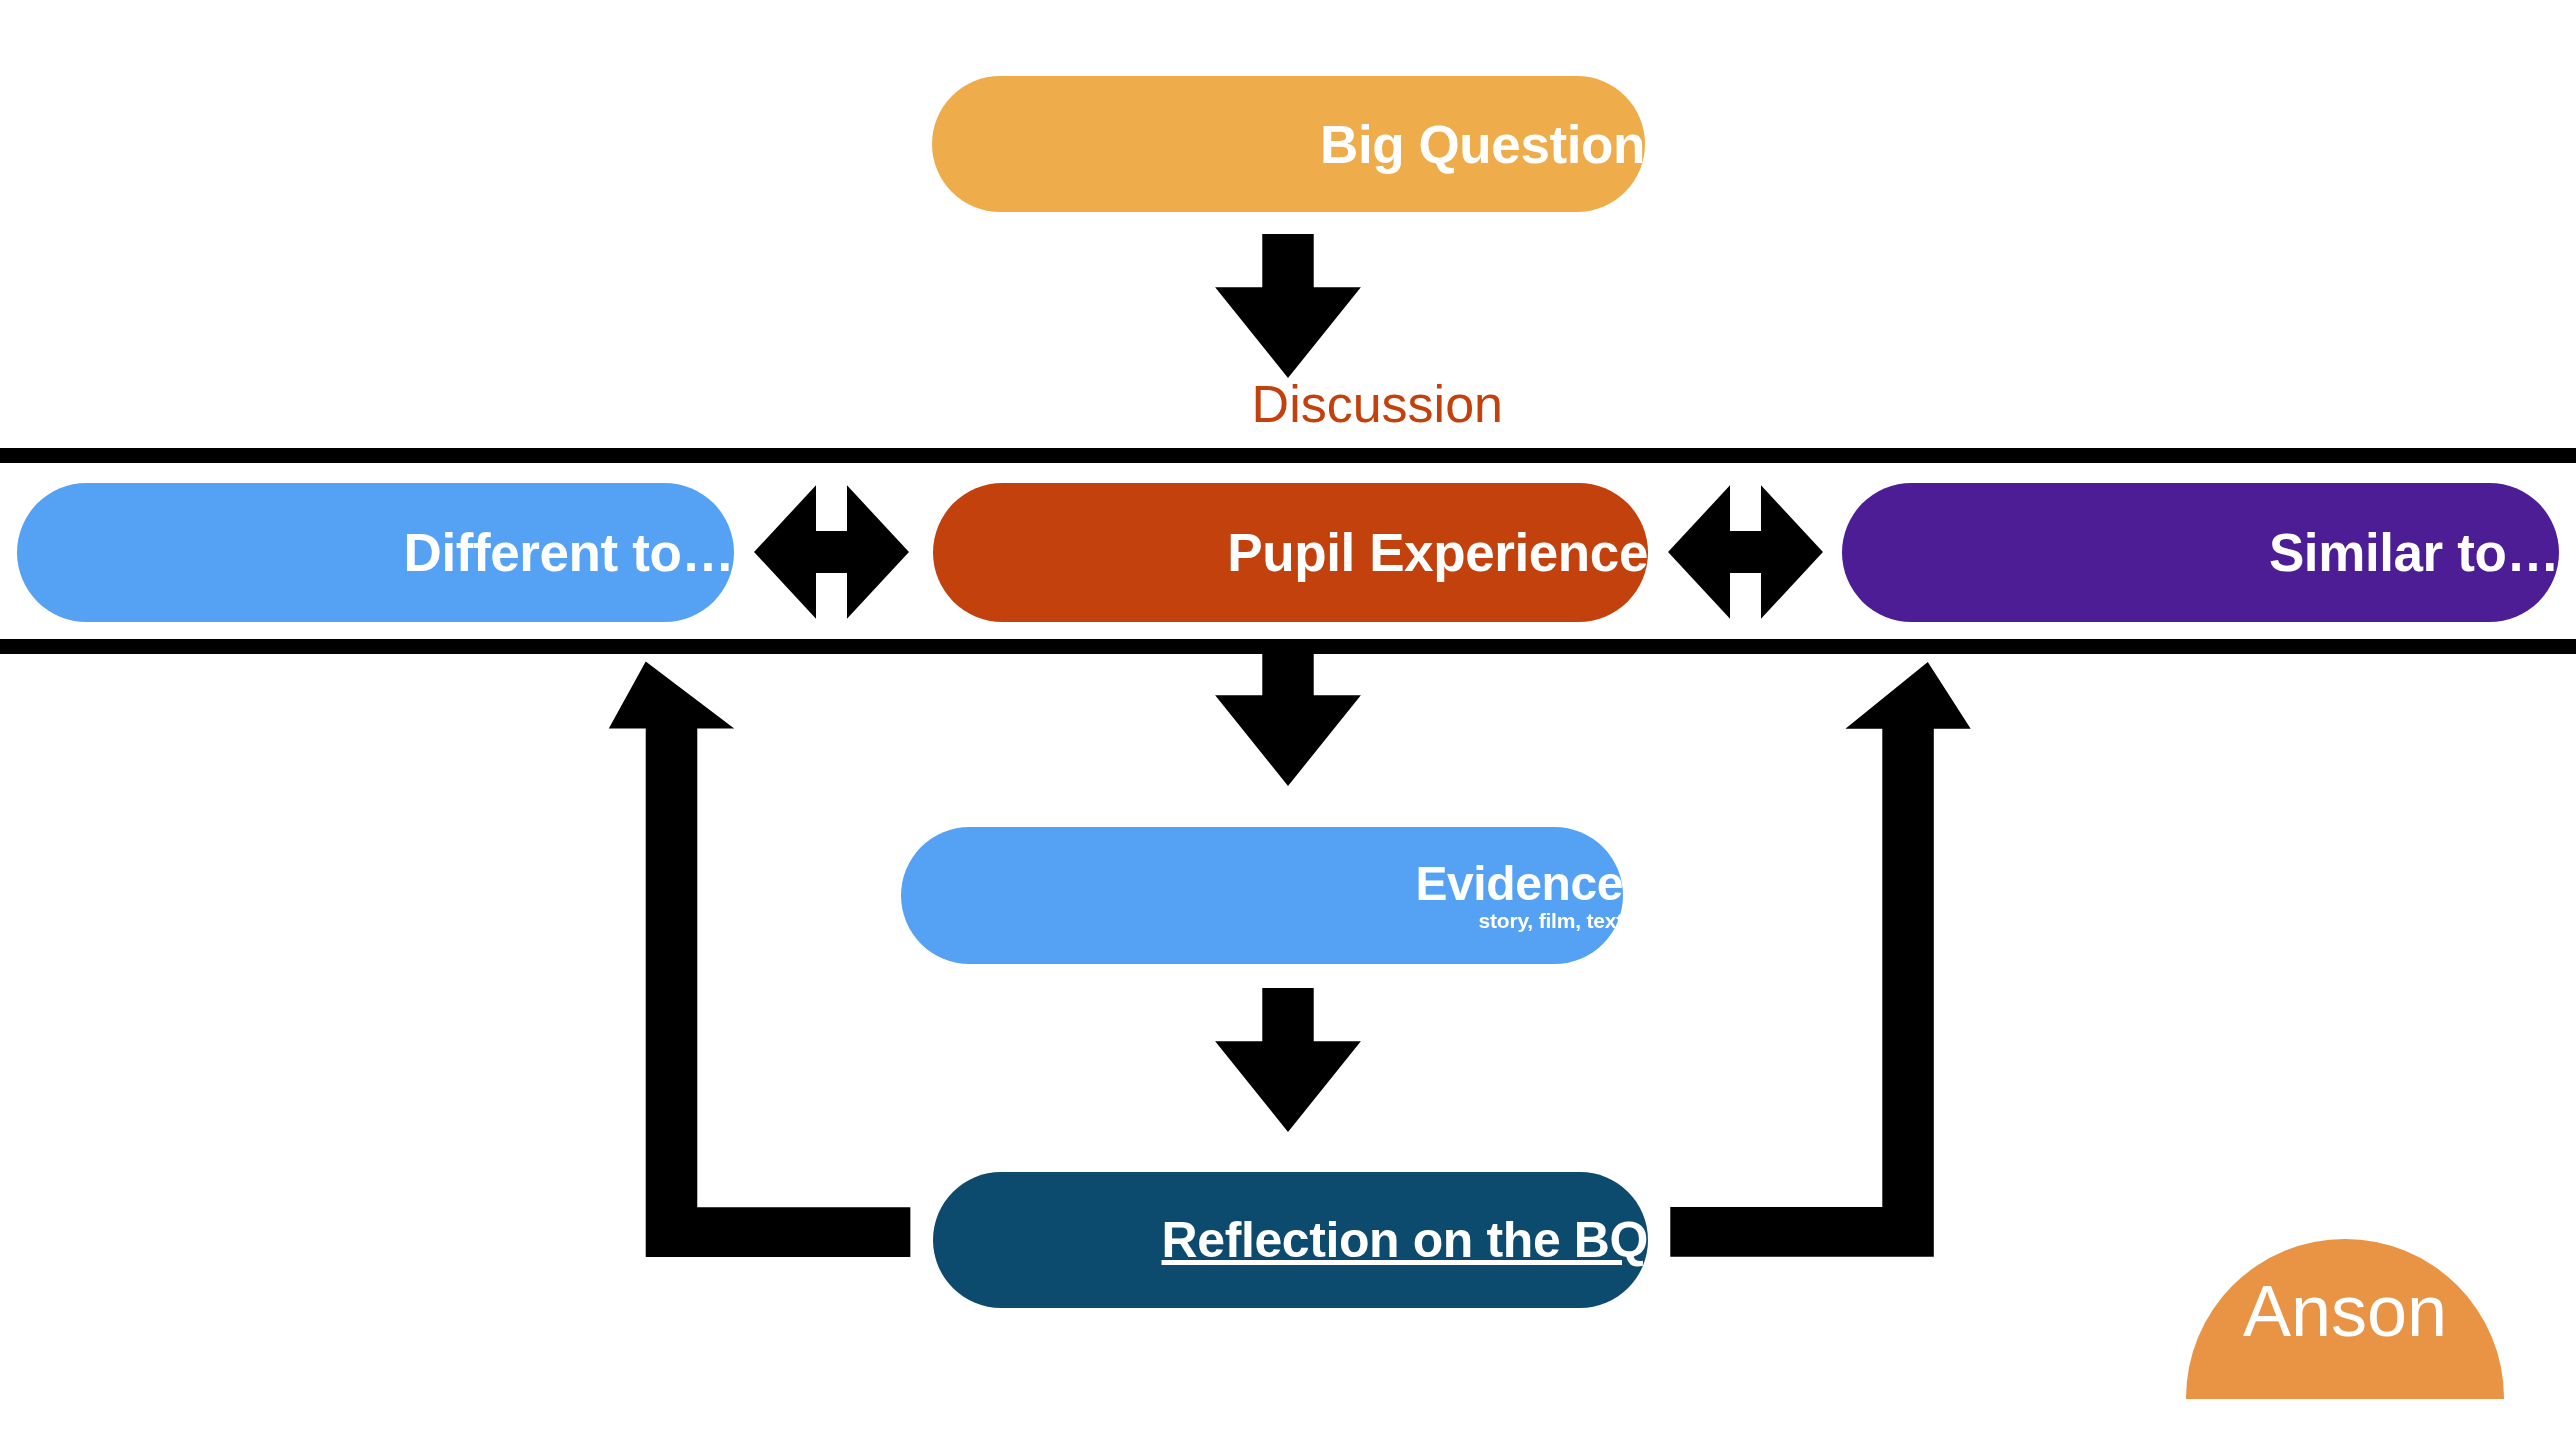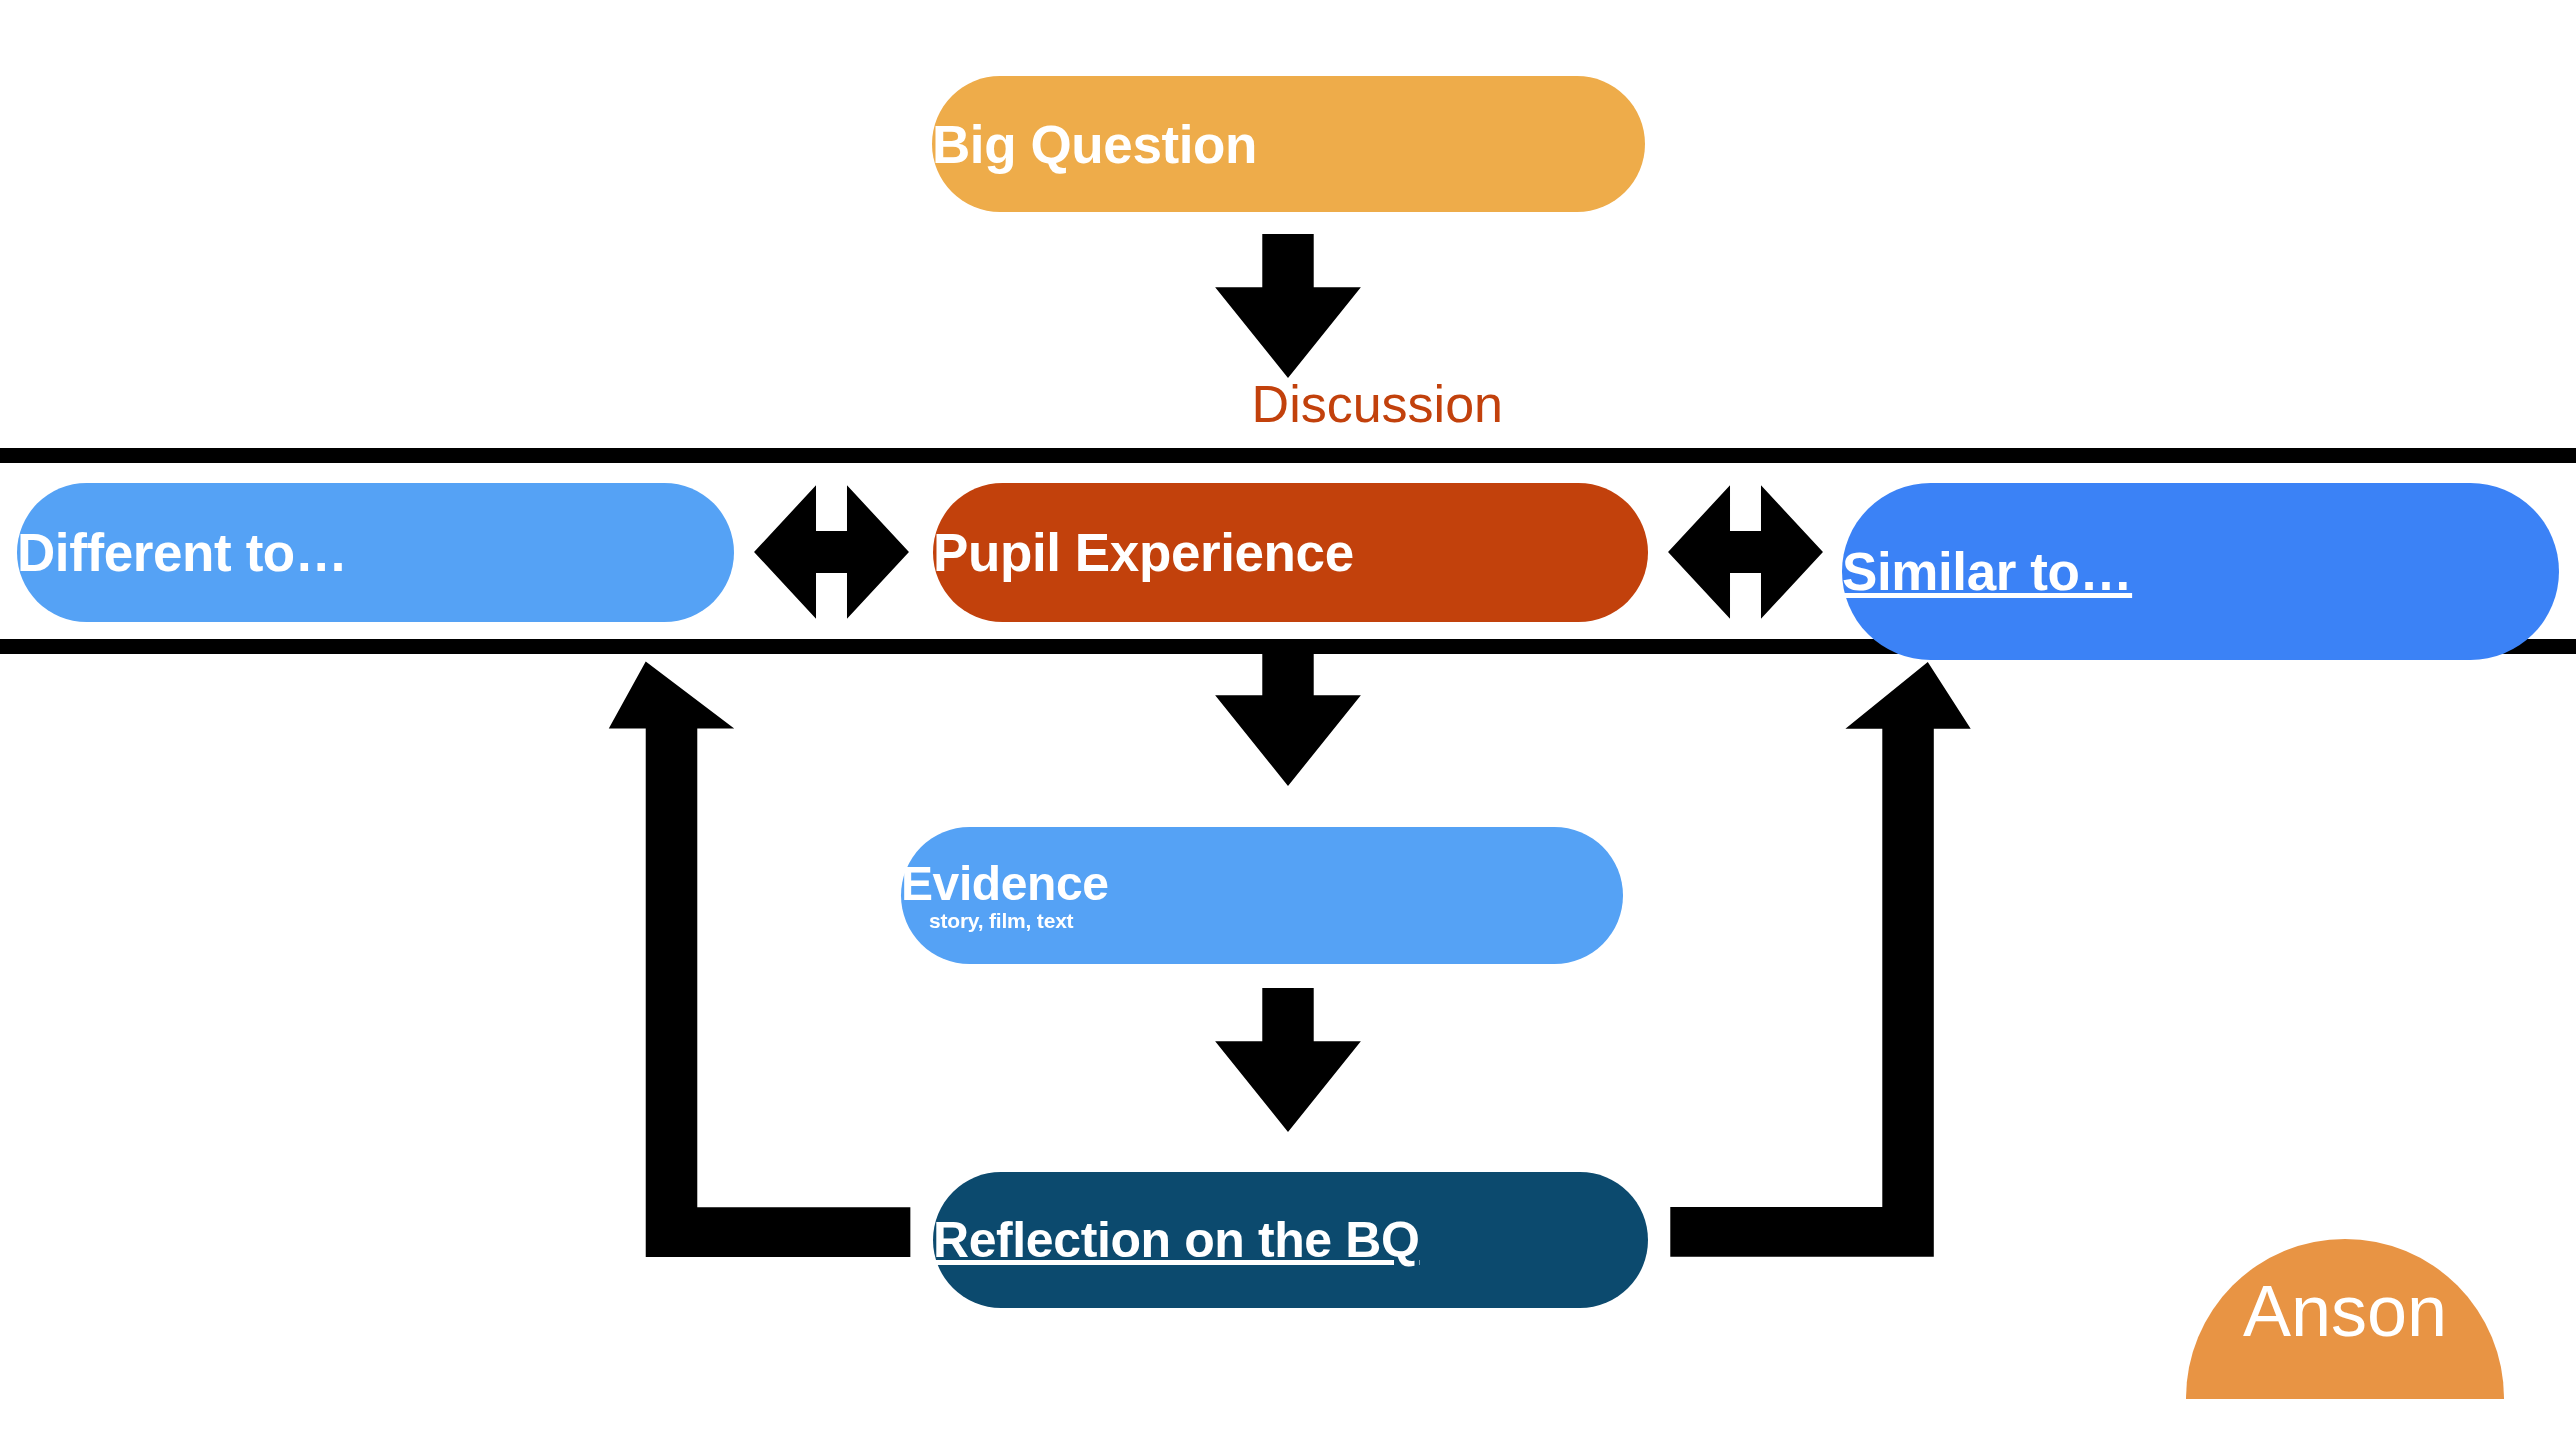--- a/index.html
+++ b/index.html
@@ -17,21 +17,21 @@
     background: #ffffff;
     overflow: hidden;
   }
 
   
   .pill {
     position: absolute;
     border-radius: 8589px;
     display: flex;
     flex-direction: column;
-    align-items: flex-start;
+    align-items: flex-end;
     justify-content: center;
     color: #ffffff;
     text-align: center;
     line-height: 1.0;
   }
   .pill .title {
     font-weight: bold;
     letter-spacing: -0.4px;
   }
   .pill .subtitle {
@@ -55,23 +55,22 @@
 
   #pill-pupil {
     left: 933px; top: 483px;
     width: 715px; height: 139px;
     background: #c2410c;
   }
   #pill-pupil .title { font-size: 53px; }
 
   #pill-similar {
     left: 1842px; top: 483px;
-    width: 717px; height: 177px;
-    background: #3b82f6;
-    text-decoration: underline;
+    width: 717px; height: 139px;
+    background: #4c1d95;
   }
   #pill-similar .title { font-size: 53px; }
 
   #pill-evidence {
     left: 901px; top: 827px;
     width: 722px; height: 137px;
     background: #55A2F5;
   }
   #pill-evidence .title { font-size: 48px; margin-bottom: 1.7px; }
   #pill-evidence .subtitle { font-size: 21px; margin-left: 28px; }

